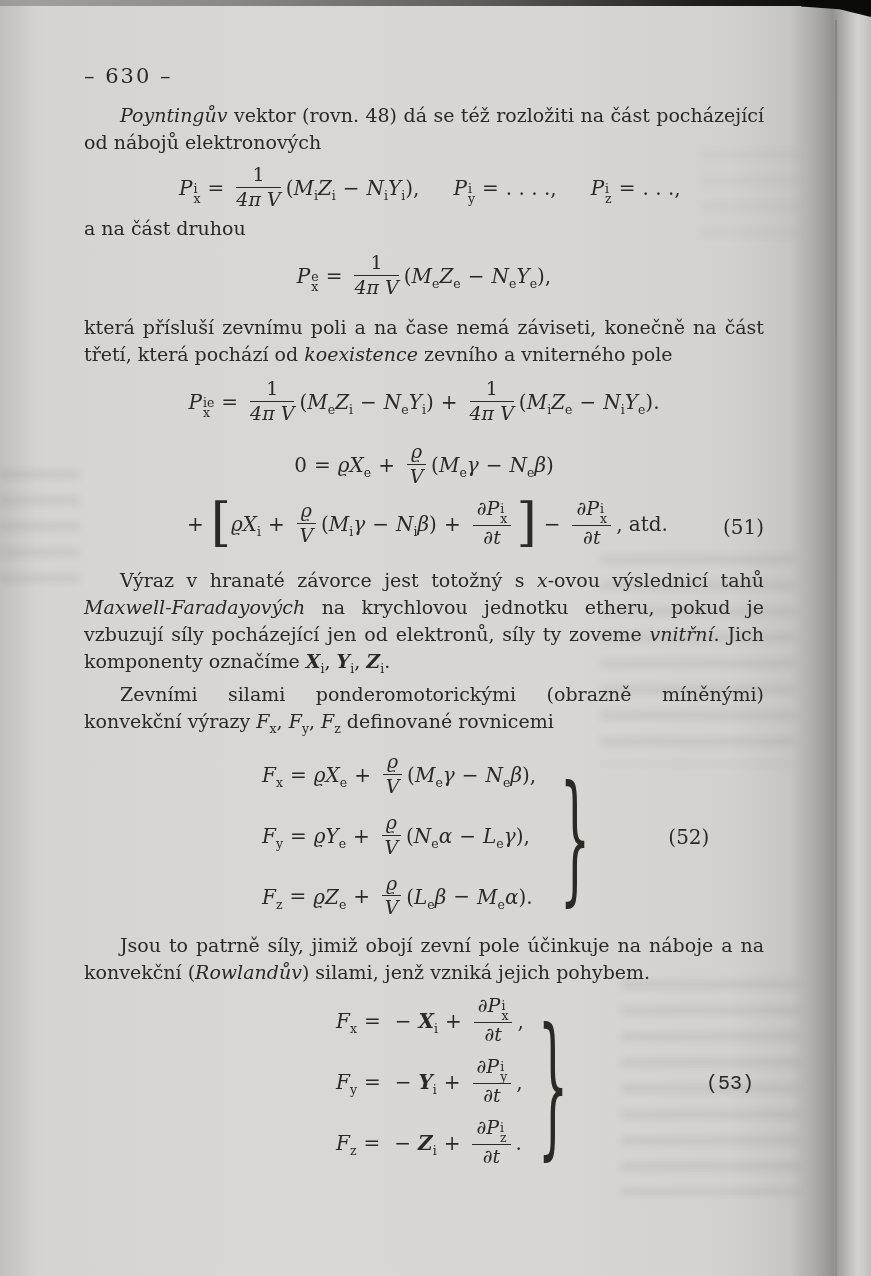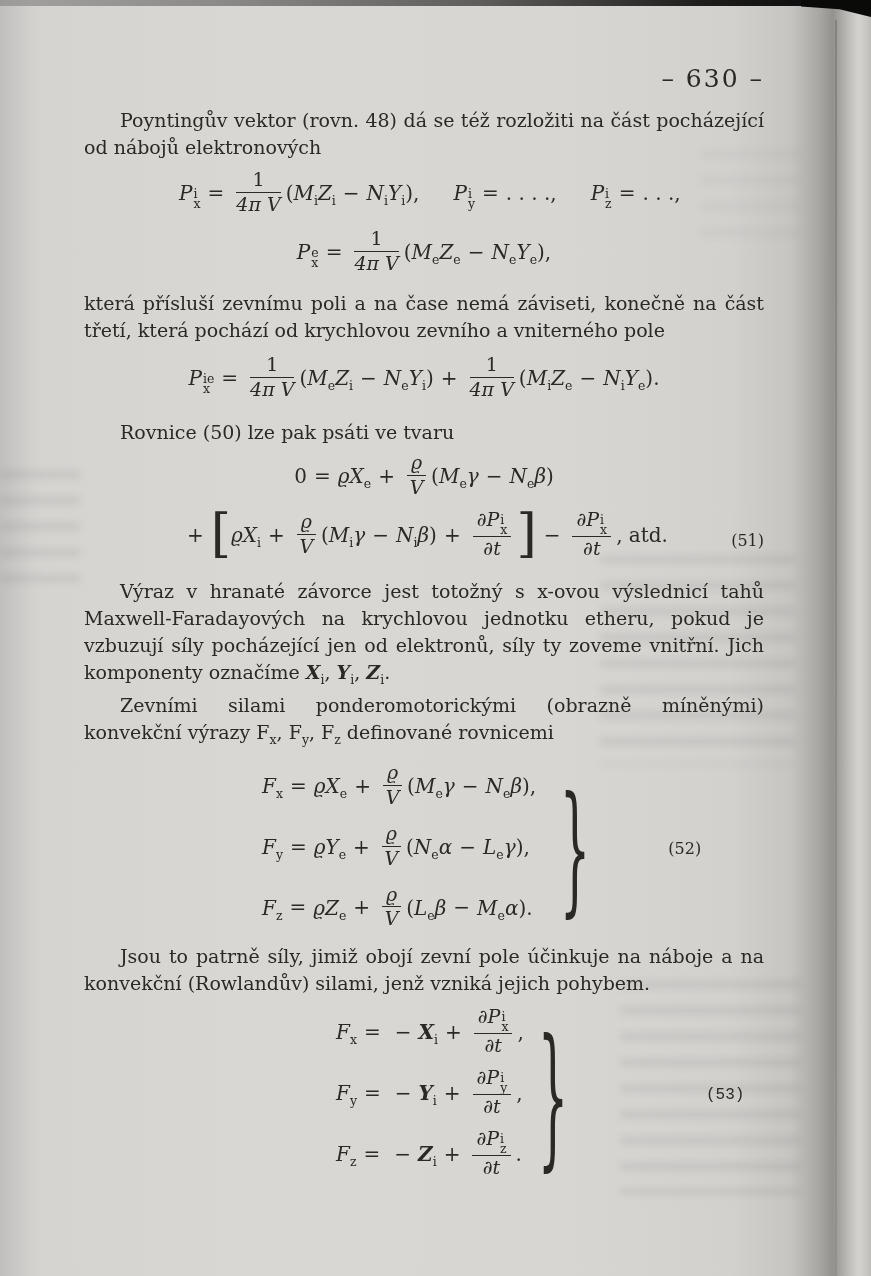--- a/index.html
+++ b/index.html
@@ -27,27 +27,27 @@
     background:linear-gradient(180deg, rgba(90,88,85,0.35), rgba(90,88,85,0.15)); }
   .ghost { position:absolute; filter:blur(3px); pointer-events:none;
     background:repeating-linear-gradient(180deg, rgba(105,103,97,0.10) 0 9px, rgba(0,0,0,0) 9px 26px); }
   .g1 { left:600px; top:555px;  width:195px; height:210px; }
   .g2 { left:620px; top:980px;  width:180px; height:215px; }
   .g3 { left:0px;   top:470px;  width:80px;  height:120px; }
   .g4 { left:700px; top:150px;  width:100px; height:90px; opacity:.5; }
 
   .content { position:absolute; left:84px; top:0; width:680px; }
 
-  .pagenum { margin-top:64px; text-align:right; font-size:25px; letter-spacing:2px; }
+  .pagenum { margin-top:64px; text-align:left; font-size:21px; letter-spacing:2px; }
 
   .para { margin:0; font-size:19px; line-height:27px; text-align:justify; }
   .para.ind { text-indent:36px; }
   .mt14{margin-top:14px;} .mt2{margin-top:2px;} .mt6{margin-top:6px;}
   .mt8{margin-top:8px;} .mt4{margin-top:4px;}
-  .it { }
+  .it { font-style:italic; }
   .bi { font-weight:bold; font-style:italic; }
 
   
   .eq { font-size:20px; text-align:center; }
   .mvar { font-style:italic; }
   .mo { font-style:normal; }
   .op { font-style:normal; margin:0 7px; }
   .sb { font-size:12.5px; font-style:normal; }
   .st { display:inline-block; vertical-align:-8px; margin-left:1px; text-align:left; }
   .st span { display:block; font-size:12.5px; line-height:10px; font-style:normal; }
@@ -55,21 +55,21 @@
           line-height:1.15; margin:0 5px; position:relative; top:-2px; font-size:19px; }
   .fn { display:block; border-bottom:1.3px solid #2a2923; padding:0 4px 1px; }
   .fd { display:block; padding-top:1px; }
   .gbr { font-size:52px; line-height:0; vertical-align:middle; position:relative; top:-3px; font-style:normal; }
   .eqa { margin-top:10px; text-align:left; padding-left:95px; }
   .gap1 { margin-left:34px; }
   .eqb { margin-top:4px; padding:8px 0; }
   .eqc { margin-top:4px; padding:8px 0; }
   .eqd1 { margin-top:2px; padding:6px 0; }
   .eqd2 { position:relative; padding:4px 0 10px; }
-  .eqnum { font-size:16px; font-style:normal; }
+  .eqnum { font-size:20px; font-style:normal; }
   .eqnum51 { position:absolute; right:0; bottom:22px; }
   .eqblock { display:flex; align-items:center; }
   .b52 { margin-top:4px; margin-left:178px; }
   .b53 { margin-top:6px; margin-left:252px; }
   .eqcol .eq { text-align:left; }
   .b52 .eqcol .eq { padding:7px 0; }
   .b53 .eqcol .eq { padding:5px 0; }
   .brace { font-size:60px; line-height:0; font-style:normal; display:inline-block; }
   .b52 .brace { margin-left:20px; transform:scale(0.8,2.35); }
   .b53 .brace { margin-left:10px; transform:scale(0.8,2.55); }
@@ -92,32 +92,32 @@
   <div class="content">
 
     <div class="pagenum"><span>–  630  –</span></div>
 
     <p class="para ind mt14"><span class="it">Poyntingův</span> <span>vektor (rovn. 48) dá se též rozložiti na část pocházející od nábojů elektronových</span></p>
 
     <div class="eq eqa">
       <span><span class="mvar">P</span><span class="st"><span>i</span><span>x</span></span></span><span class="op">=</span><span class="frac"><span class="fn mo">1</span><span class="fd mvar">4π V</span></span><span class="mo">(</span><span class="mvar">M</span><sub class="sb">i</sub><span class="mvar">Z</span><sub class="sb">i</sub><span class="op">−</span><span class="mvar">N</span><sub class="sb">i</sub><span class="mvar">Y</span><sub class="sb">i</sub><span class="mo">),</span><span class="gap1"><span class="mvar">P</span><span class="st"><span>i</span><span>y</span></span><span class="op">=</span><span class="mo">. . . .,</span></span><span class="gap1"><span class="mvar">P</span><span class="st"><span>i</span><span>z</span></span><span class="op">=</span><span class="mo">. . .,</span></span>
     </div>
 
+    <p class="para mt2"><span>a na část druhou</span></p>
 
     <div class="eq eqb">
       <span><span class="mvar">P</span><span class="st"><span>e</span><span>x</span></span></span><span class="op">=</span><span class="frac"><span class="fn mo">1</span><span class="fd mvar">4π V</span></span><span class="mo">(</span><span class="mvar">M</span><sub class="sb">e</sub><span class="mvar">Z</span><sub class="sb">e</sub><span class="op">−</span><span class="mvar">N</span><sub class="sb">e</sub><span class="mvar">Y</span><sub class="sb">e</sub><span class="mo">),</span>
     </div>
 
-    <p class="para mt6"><span>která přísluší zevnímu poli a na čase nemá záviseti, konečně na část třetí, která pochází od</span> <span class="it">krychlovou</span> <span>zevního a vniterného pole</span></p>
+    <p class="para mt6"><span>která přísluší zevnímu poli a na čase nemá záviseti, konečně na část třetí, která pochází od</span> <span class="it">koexistence</span> <span>zevního a vniterného pole</span></p>
 
     <div class="eq eqc">
       <span><span class="mvar">P</span><span class="st"><span>ie</span><span>x</span></span></span><span class="op">=</span><span class="frac"><span class="fn mo">1</span><span class="fd mvar">4π V</span></span><span class="mo">(</span><span class="mvar">M</span><sub class="sb">e</sub><span class="mvar">Z</span><sub class="sb">i</sub><span class="op">−</span><span class="mvar">N</span><sub class="sb">e</sub><span class="mvar">Y</span><sub class="sb">i</sub><span class="mo">)</span><span class="op">+</span><span class="frac"><span class="fn mo">1</span><span class="fd mvar">4π V</span></span><span class="mo">(</span><span class="mvar">M</span><sub class="sb">i</sub><span class="mvar">Z</span><sub class="sb">e</sub><span class="op">−</span><span class="mvar">N</span><sub class="sb">i</sub><span class="mvar">Y</span><sub class="sb">e</sub><span class="mo">).</span>
     </div>
 
-    <p class="para ind mt8"><span>Rovnice (50) lze pak psáti ve tvaru</span></p>
 
     <div class="eq eqd1">
       <span class="mo">0</span><span class="op">=</span><span class="mvar">ϱ</span><span class="mvar">X</span><sub class="sb">e</sub><span class="op">+</span><span class="frac"><span class="fn mvar">ϱ</span><span class="fd mvar">V</span></span><span class="mo">(</span><span class="mvar">M</span><sub class="sb">e</sub><span class="mvar">γ</span><span class="op">−</span><span class="mvar">N</span><sub class="sb">e</sub><span class="mvar">β</span><span class="mo">)</span>
     </div>
 
     <div class="eq eqd2">
       <span class="op">+</span><span class="gbr">[</span><span class="mvar">ϱ</span><span class="mvar">X</span><sub class="sb">i</sub><span class="op">+</span><span class="frac"><span class="fn mvar">ϱ</span><span class="fd mvar">V</span></span><span class="mo">(</span><span class="mvar">M</span><sub class="sb">i</sub><span class="mvar">γ</span><span class="op">−</span><span class="mvar">N</span><sub class="sb">i</sub><span class="mvar">β</span><span class="mo">)</span><span class="op">+</span><span class="frac"><span class="fn"><span class="mvar">∂</span><span class="mvar">P</span><span class="st"><span>i</span><span>x</span></span></span><span class="fd"><span class="mvar">∂</span><span class="mvar">t</span></span></span><span class="gbr">]</span><span class="op">−</span><span class="frac"><span class="fn"><span class="mvar">∂</span><span class="mvar">P</span><span class="st"><span>i</span><span>x</span></span></span><span class="fd"><span class="mvar">∂</span><span class="mvar">t</span></span></span><span class="mo">,</span> <span class="mo">atd.</span>
       <span class="eqnum eqnum51">(51)</span>
     </div>
 

